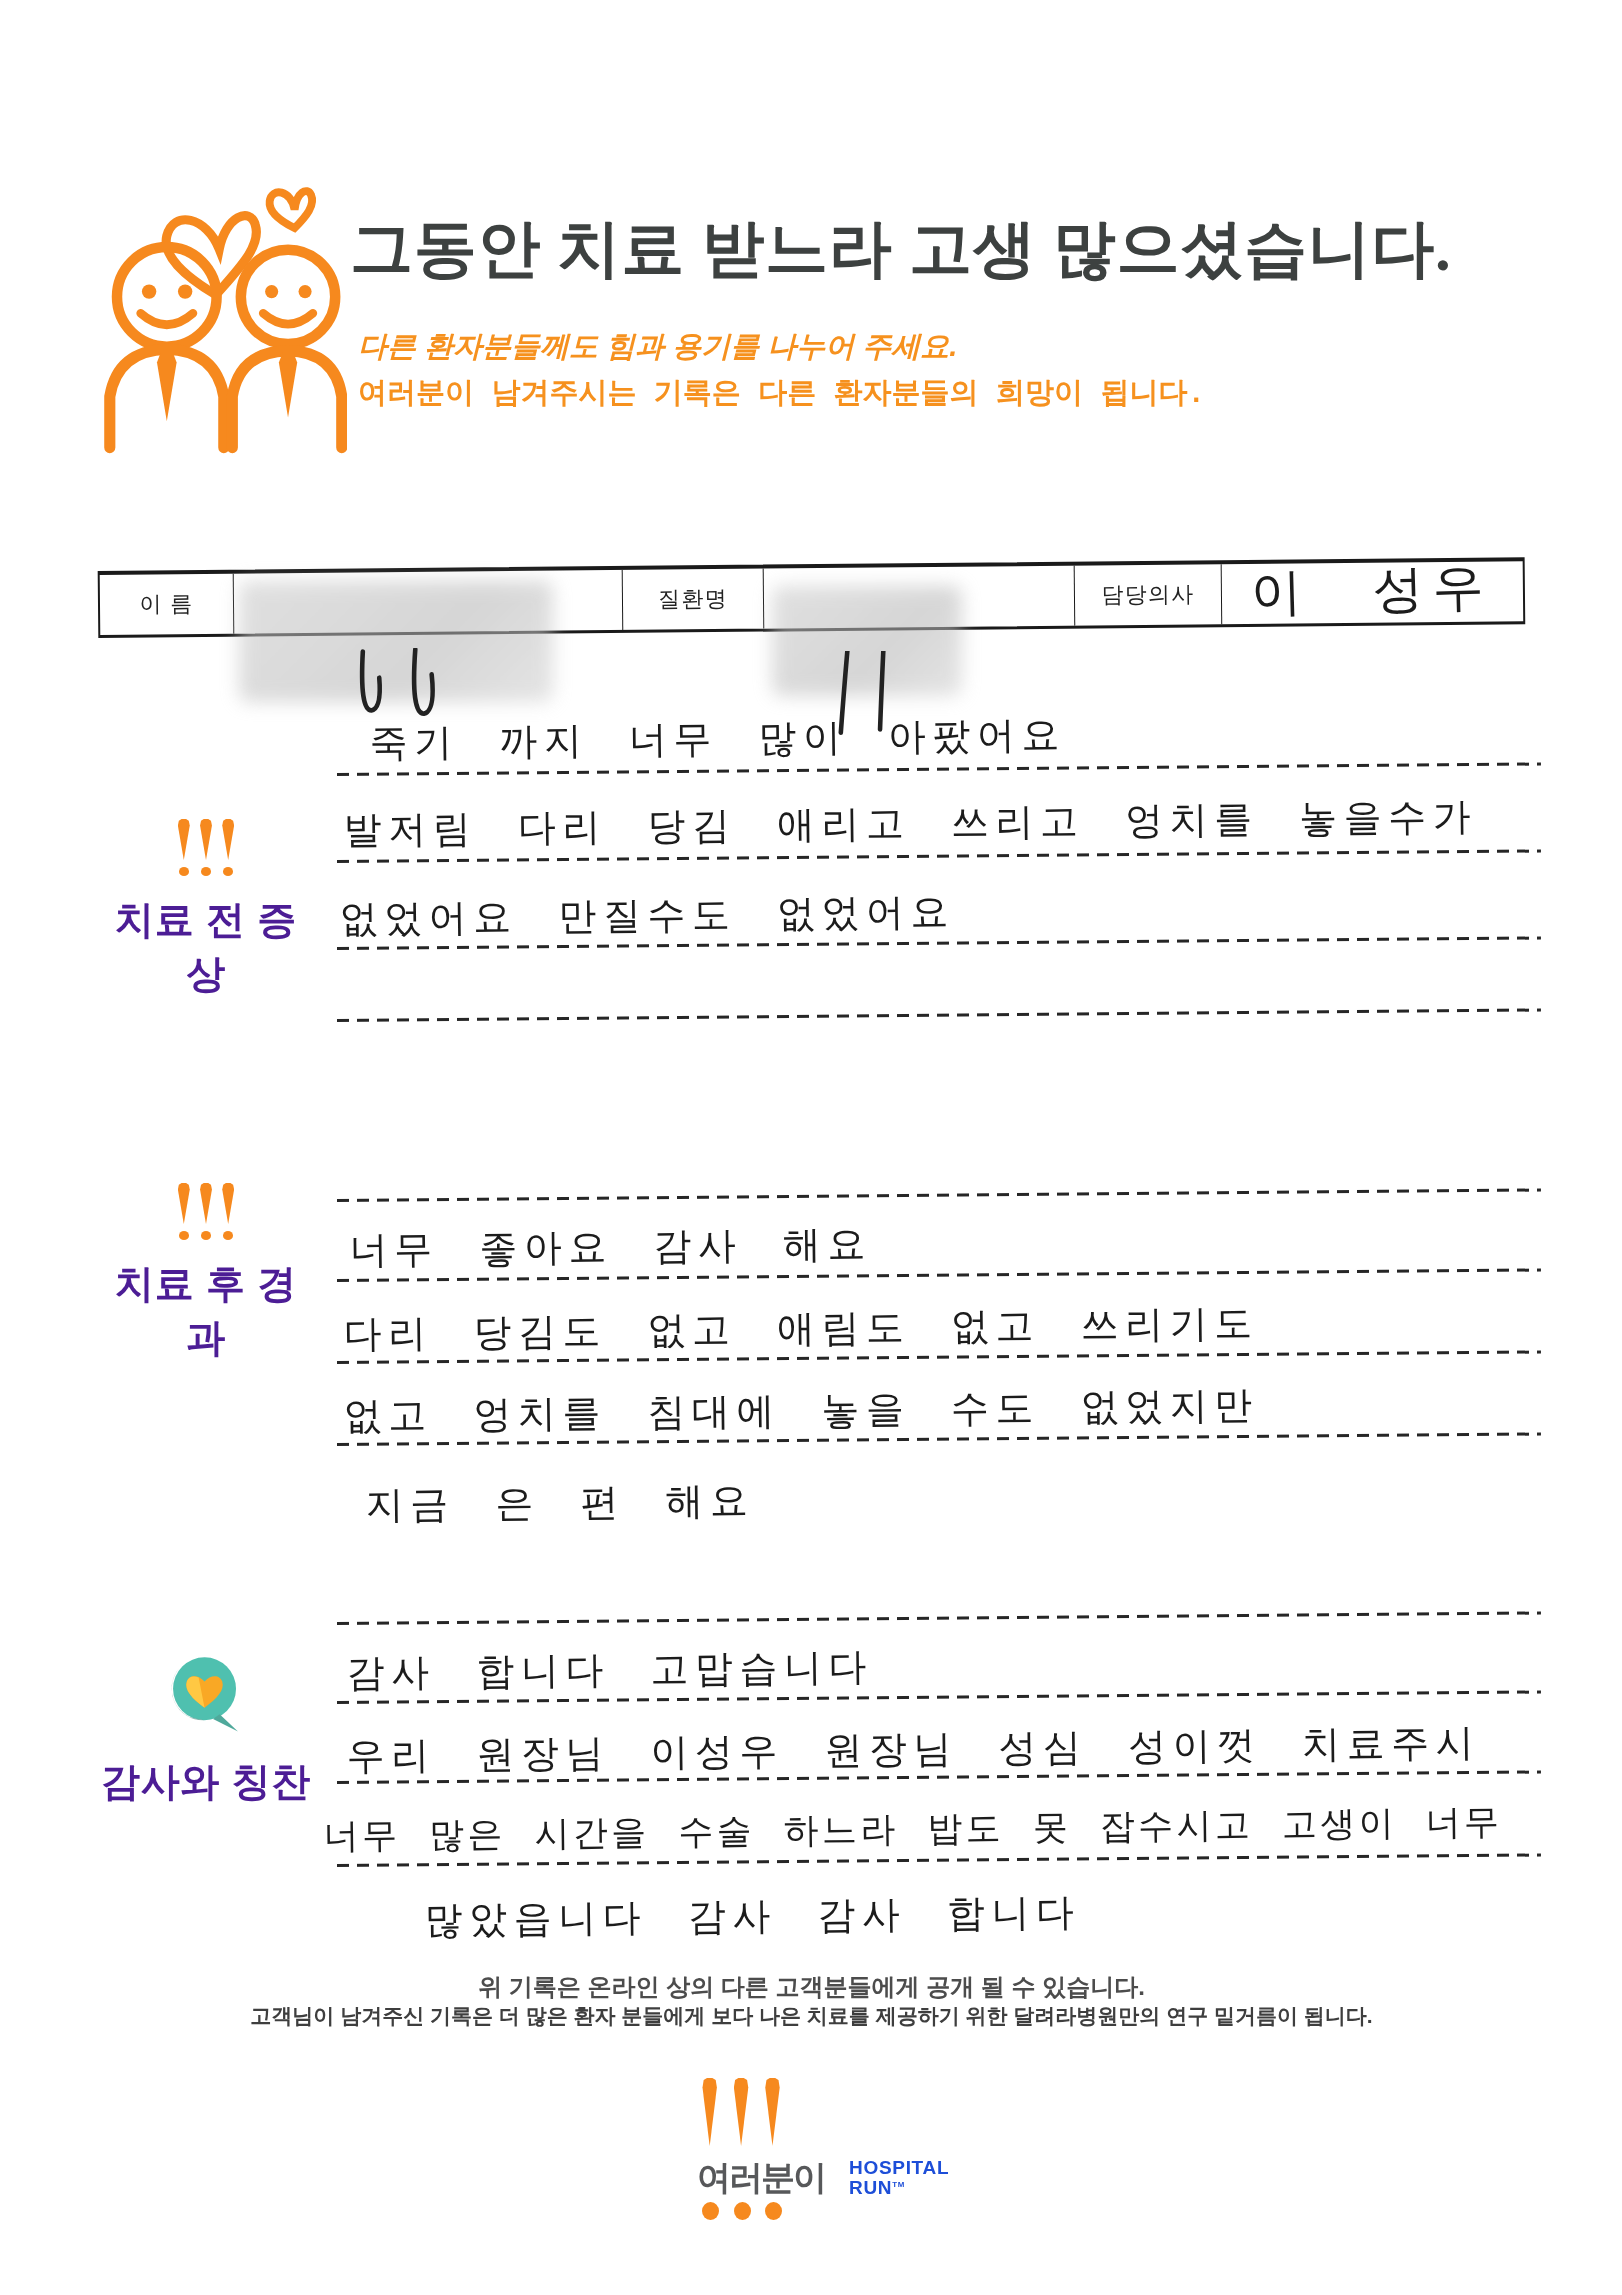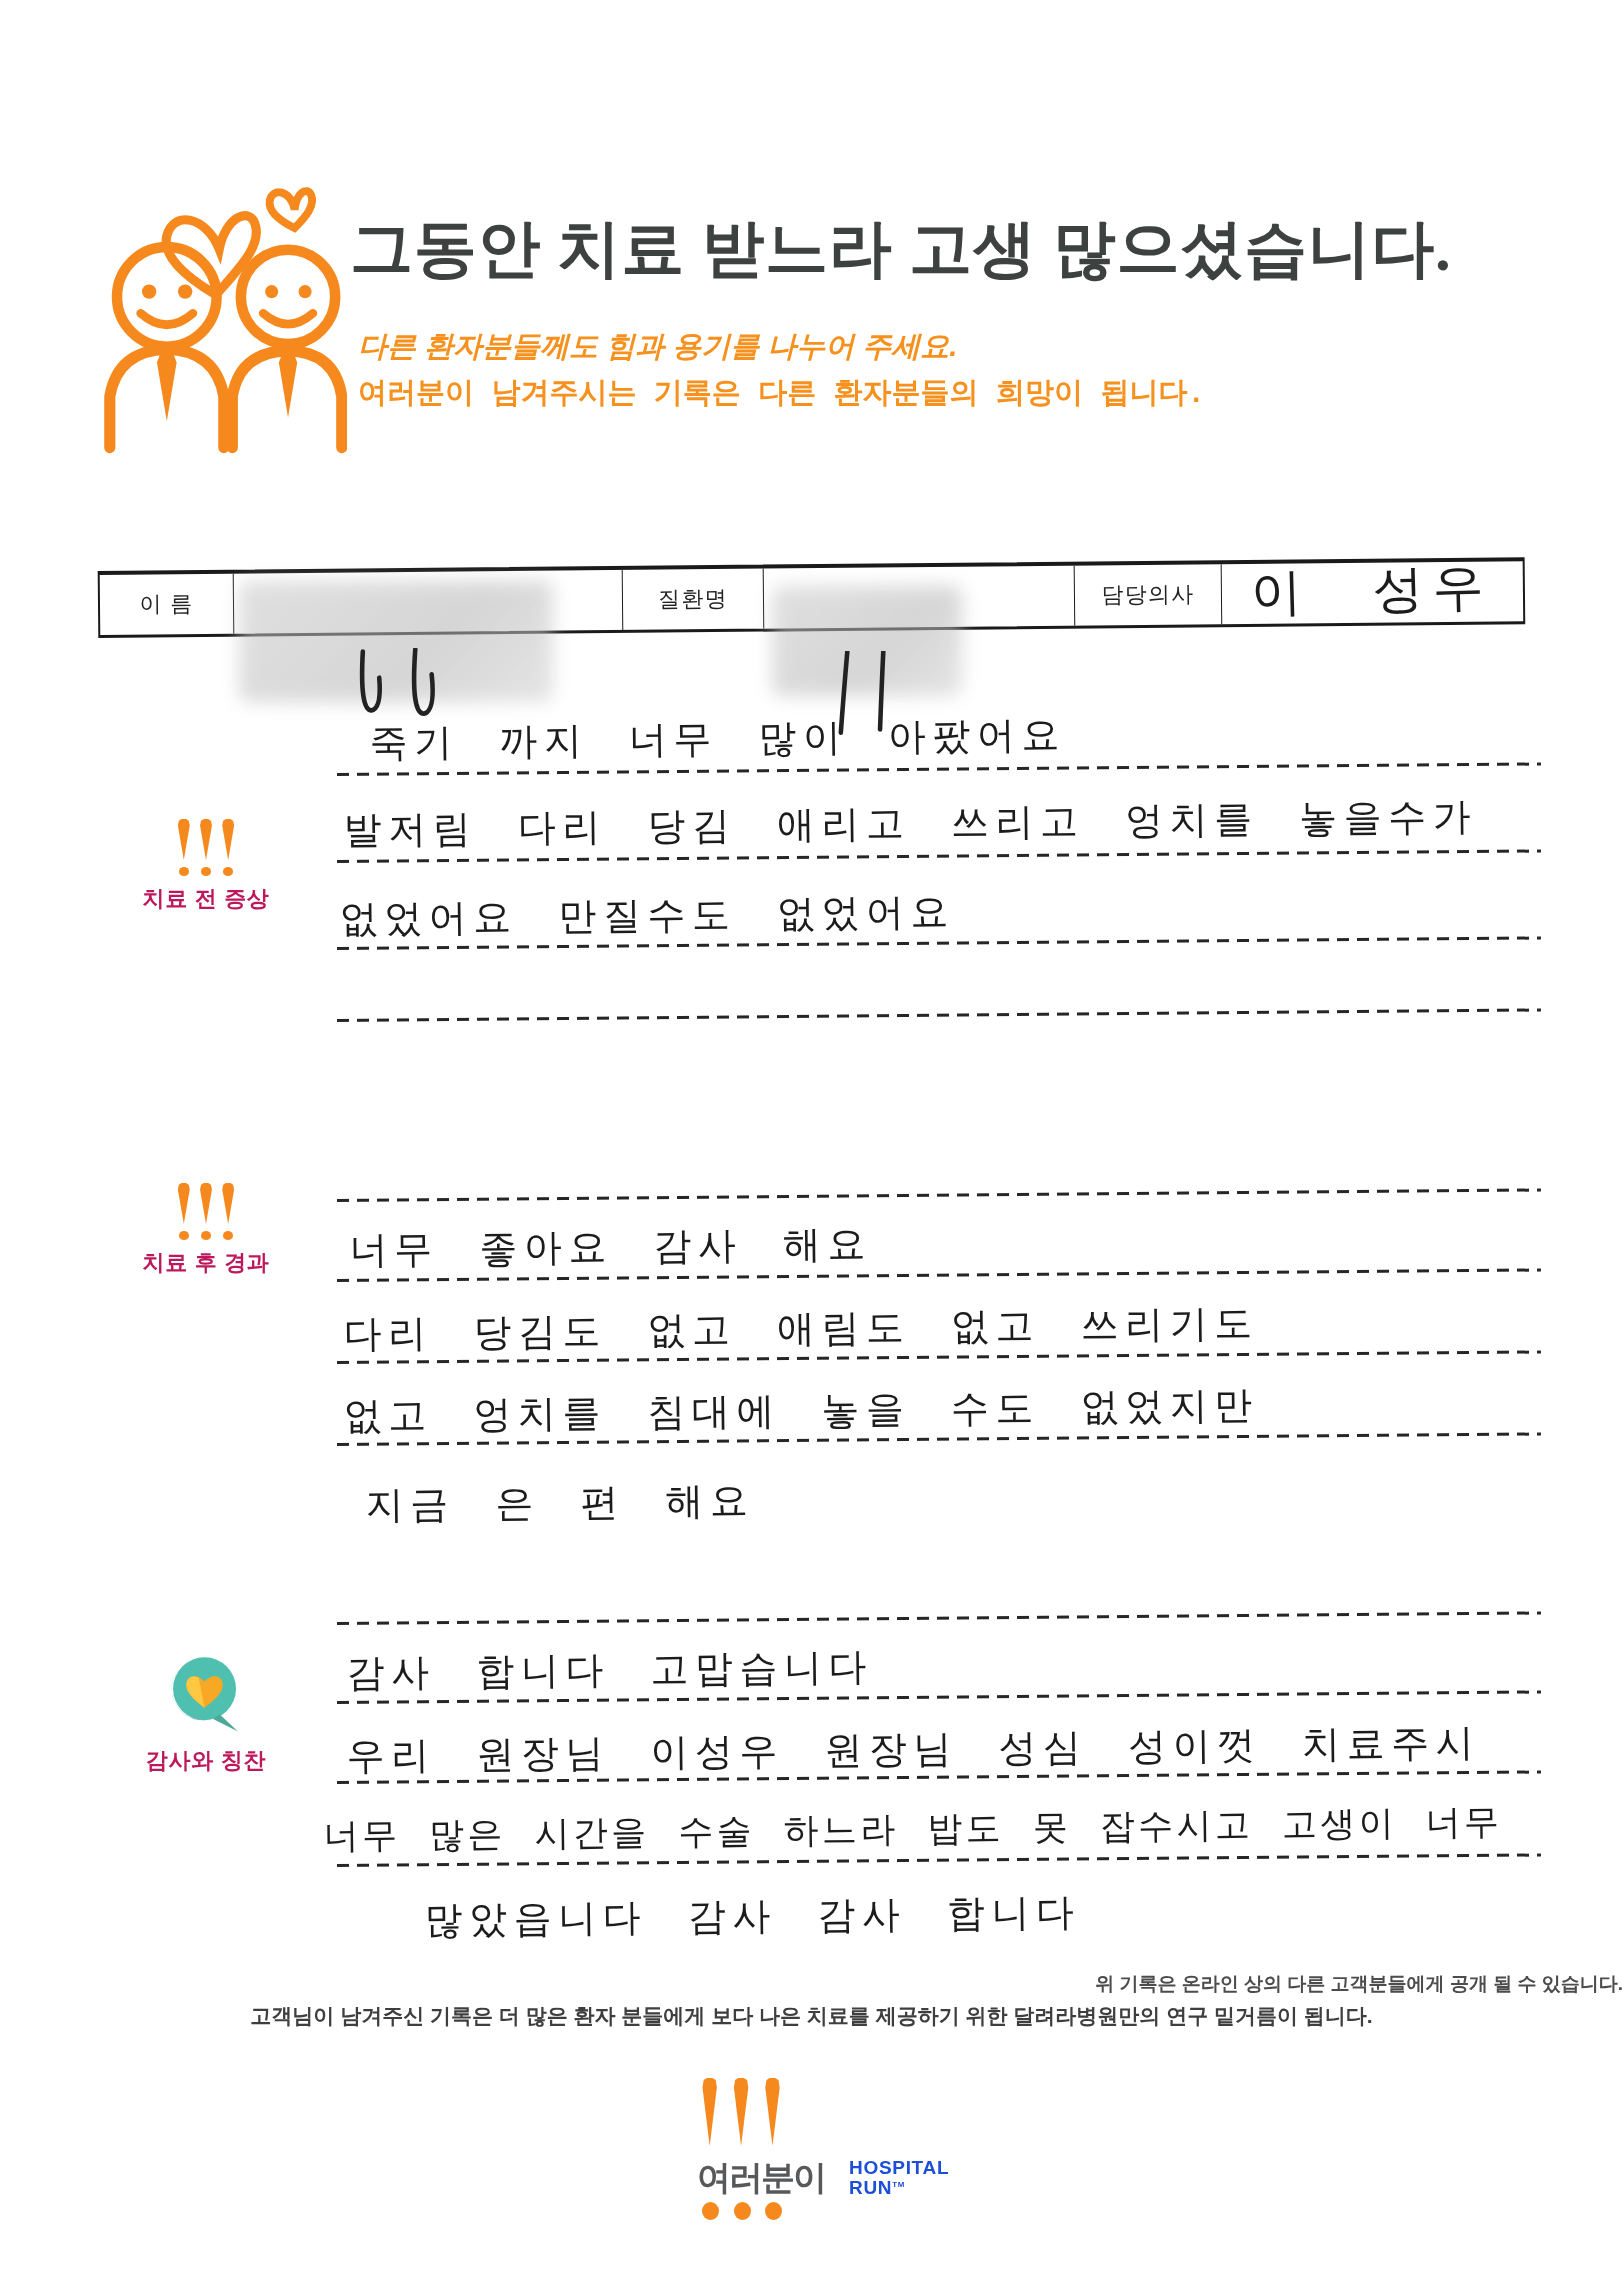--- a/index.html
+++ b/index.html
@@ -54,24 +54,24 @@
 
   
   .section-badge{width:216px;text-align:center;}
   .excl-row{display:flex;justify-content:center;gap:9.8px;}
   .excl{display:flex;flex-direction:column;align-items:center;}
   .excl .bar{
     width:12.4px;height:41px;background:#F6891E;
     clip-path:polygon(50% 100%,2% 16%,10% 4%,32% 0,68% 0,90% 4%,98% 16%);
   }
   .excl .dot{width:10.5px;height:9.2px;border-radius:50%;background:#F6891E;margin-top:7.2px;}
-  .section-label{margin-top:8px;font-size:22px;font-weight:800;color:#be185d;letter-spacing:0.7px;}
-
-  
-  .notice1{left:0;top:1971px;width:100%;text-align:right;font-size:19px;font-weight:600;color:#4c4c4c;}
+  .section-label{margin-top:17px;font-size:39px;font-weight:800;color:#4c1d95;letter-spacing:0.7px;}
+
+  
+  .notice1{left:0;top:1971px;width:100%;text-align:center;font-size:24px;font-weight:600;color:#4c4c4c;}
   .notice2{left:0;top:2002px;width:100%;text-align:center;font-size:21px;font-weight:700;color:#3e3e3e;}
 
   .brand{left:697px;top:2078px;width:262px;height:157px;}
   .brand .bars{position:absolute;left:5.2px;top:0;display:flex;gap:16.4px;}
   .brand .bars .bar{
     width:15px;height:68px;background:#F6891E;
     clip-path:polygon(50% 100%,2% 14%,10% 3%,32% 0,68% 0,90% 3%,98% 14%);
   }
   .brand .dots{position:absolute;left:5.2px;top:124px;display:flex;gap:14.4px;}
   .brand .dots .dot{width:17px;height:18.3px;border-radius:50%;background:#F6891E;}

